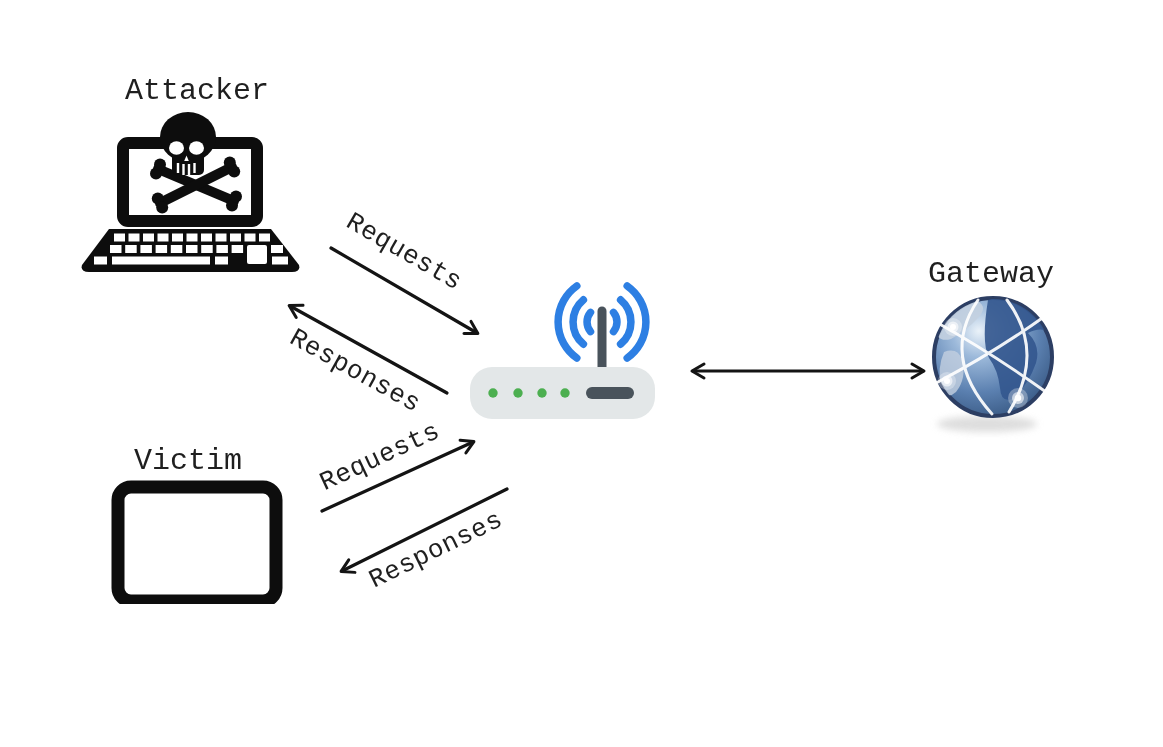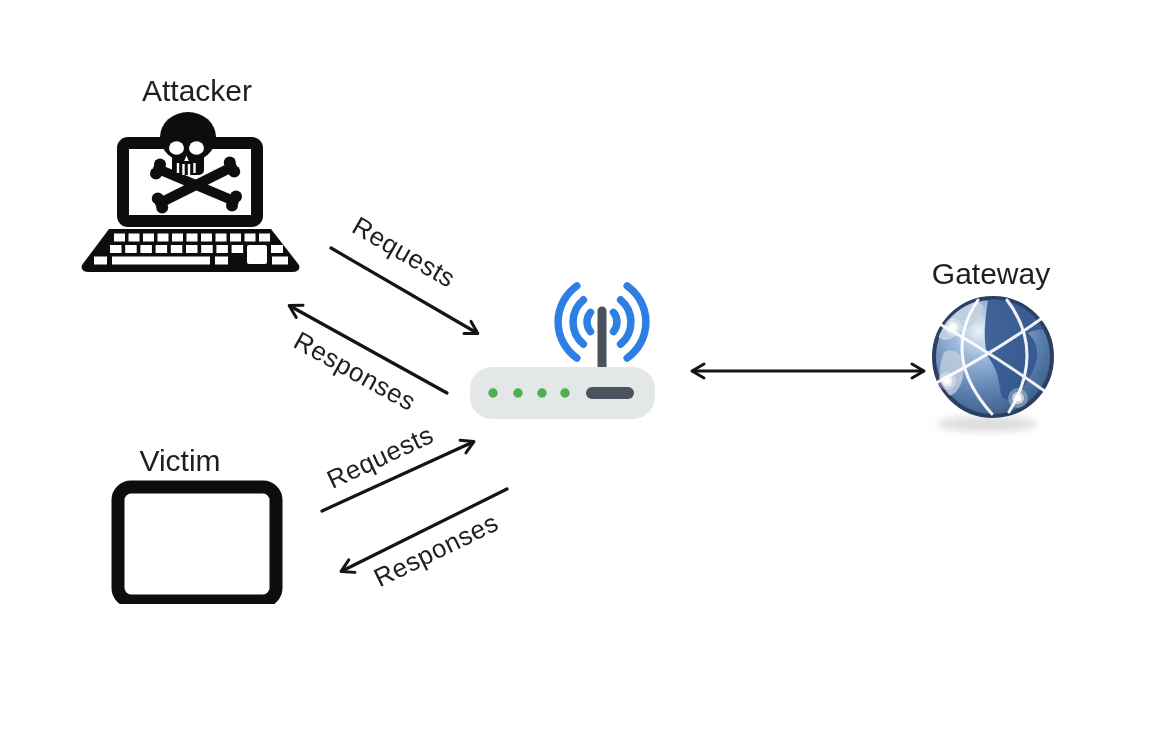--- a/index.html
+++ b/index.html
@@ -1,20 +1,20 @@
 <!DOCTYPE html>
 <html style="--background: #ffffff; --label-text: #1f1f1f; --icon-black: #0d0d0d; --arrow-black: #141414; --wifi-blue: #2d7fe3; --led-green: #4caf50; --router-body: #e3e7e8; --router-dark: #49535b; --globe-ring: #2c3e63; --globe-land: #c3d0e0; --globe-land-dark: #33568e; --shadow-gray: #d8d8d8;"><head>
 <meta charset="utf-8">
 <style>
   html,body{margin:0;padding:0;background:#fff;}
   #canvas{
     position:relative;
     width:1163px;height:604px;
     background:var(--background,#fff);
-    font-family:Liberation Sans, sans-serif;
+    font-family:Liberation Mono, monospace;
     overflow:hidden;
   }
   #diagram-svg{position:absolute;left:0;top:0;}
   .node-label{
     position:absolute;
     width:160px;height:38px;
     text-align:center;
     font-size:30px;
     color:var(--label-text,#1c1c1c);
     line-height:38px;
@@ -171,20 +171,20 @@
       <line x1="331" y1="248" x2="477" y2="333" marker-end="url(#chev)"></line>
       <line x1="447" y1="393" x2="290" y2="306" marker-end="url(#chev)"></line>
       <line x1="322" y1="511" x2="473" y2="442" marker-end="url(#chev)"></line>
       <line x1="507" y1="489" x2="342" y2="571" marker-end="url(#chev)"></line>
       <line x1="693" y1="371" x2="923" y2="371" marker-start="url(#chev)" marker-end="url(#chev)"></line>
     </g>
   </svg>
 
   <div class="node-label" style="left:117px;top:72px;">Attacker</div>
   <div class="node-label" style="left:911px;top:255px;">Gateway</div>
-  <div class="node-label" style="left:100px;top:442px;">Victim</div>
+  <div class="node-label" style="left:108px;top:442px;">Victim</div>
 
   <div class="edge-label rot-p30" style="left:324px;top:235px;">Requests</div>
   <div class="edge-label rot-p29" style="left:275px;top:354px;">Responses</div>
   <div class="edge-label rot-m25" style="left:300px;top:440px;">Requests</div>
   <div class="edge-label rot-m26" style="left:356px;top:533px;">Responses</div>
 
 </div>
 
 </body></html>

